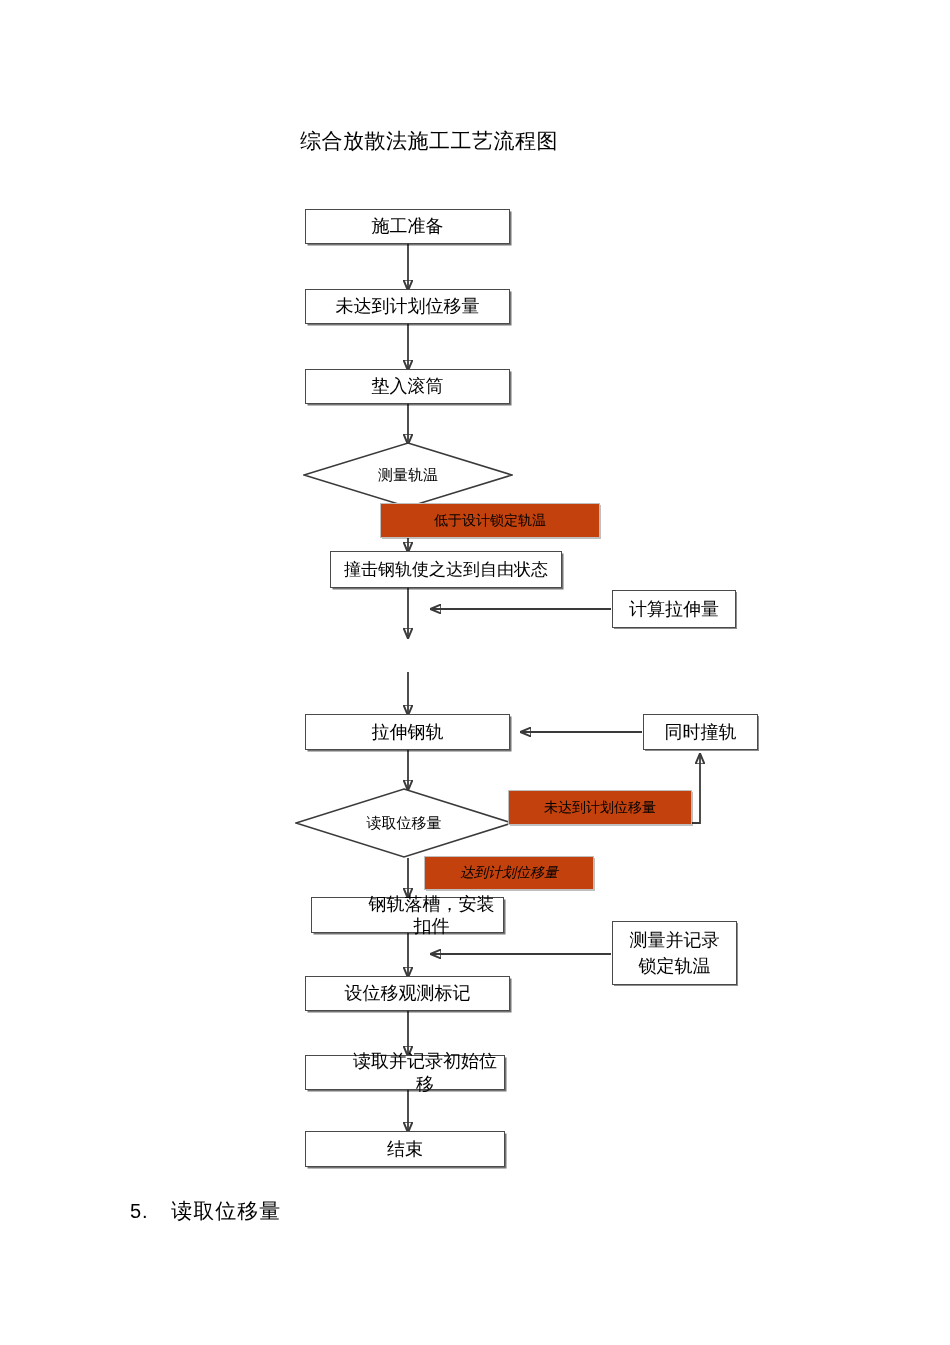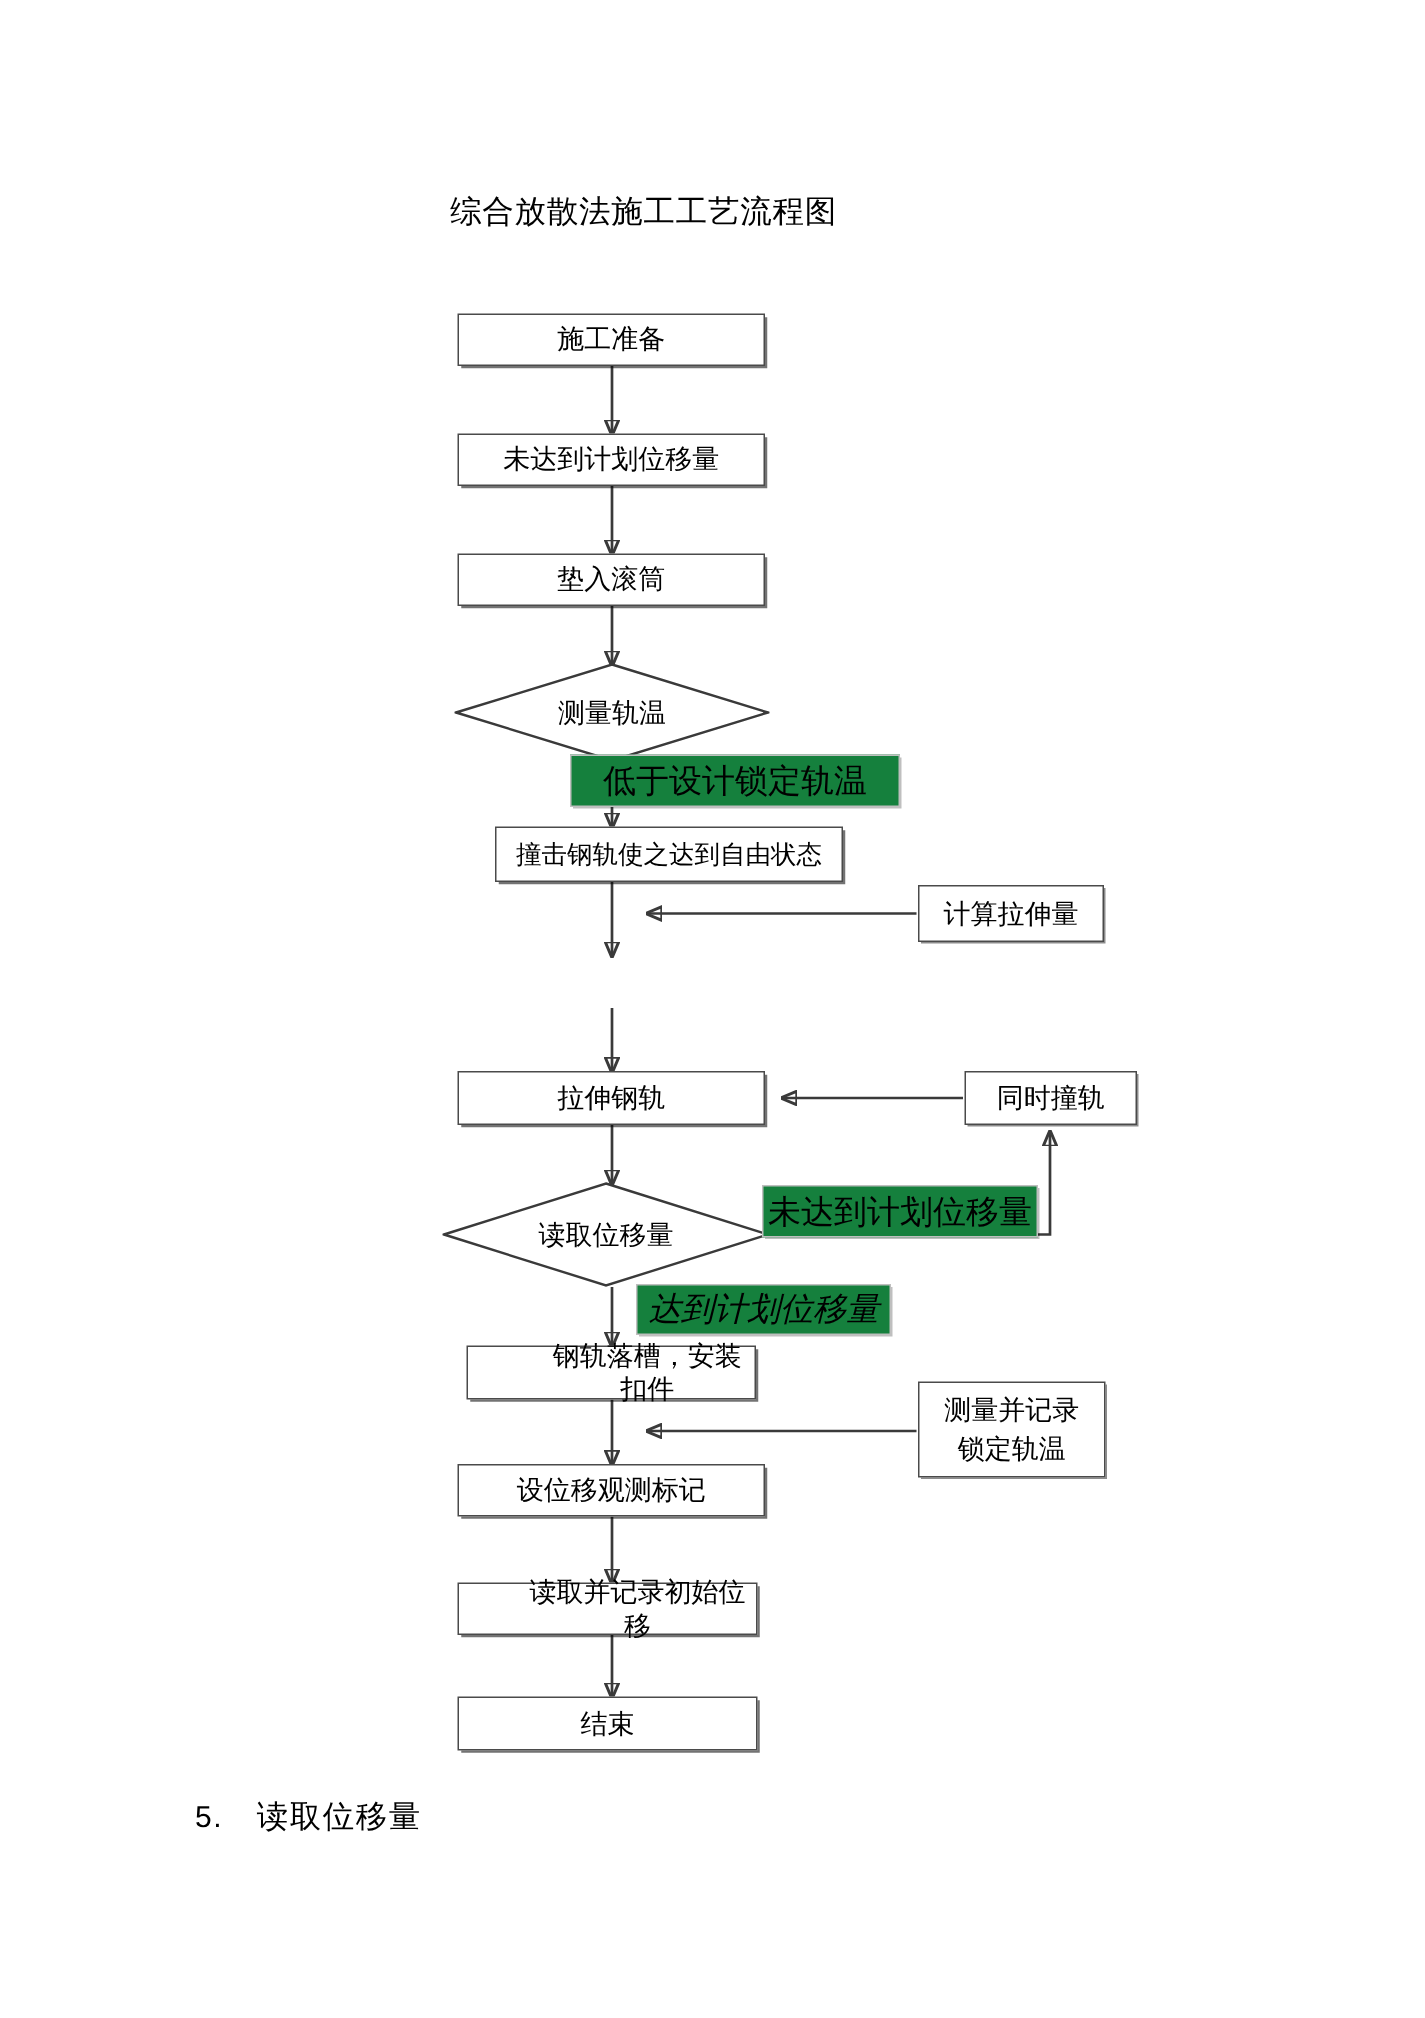--- a/index.html
+++ b/index.html
@@ -54,42 +54,42 @@
     font-size: 18px;
     line-height: 1.25;
     box-shadow: 2px 2px 0 -0.5px rgba(0,0,0,0.55);
   }
   .node.thin { box-shadow: 1.5px 1.5px 0 -0.5px rgba(0,0,0,0.45); }
 
   
   .label-box {
     box-sizing: border-box;
     border: 1px solid #bfbfbf;
-    background: #15803d;
+    background: #c2410c;
     display: flex;
     align-items: center;
     justify-content: center;
     text-align: center;
-    font-size: 22px;
+    font-size: 14px;
     box-shadow: 1.5px 1.5px 0 -0.5px rgba(0,0,0,0.25);
   }
 
   
   .diamond-wrap { }
   .diamond-wrap svg { display: block; }
   .diamond-text {
     position: absolute;
     left: 0;
     top: 0;
     width: 100%;
     height: 100%;
     display: flex;
     align-items: center;
     justify-content: center;
-    font-size: 18px;
+    font-size: 15px;
     text-align: center;
   }
 
   
   #connectors {
     position: absolute;
     left: 0;
     top: 0;
     width: 950px;
     height: 1345px;

